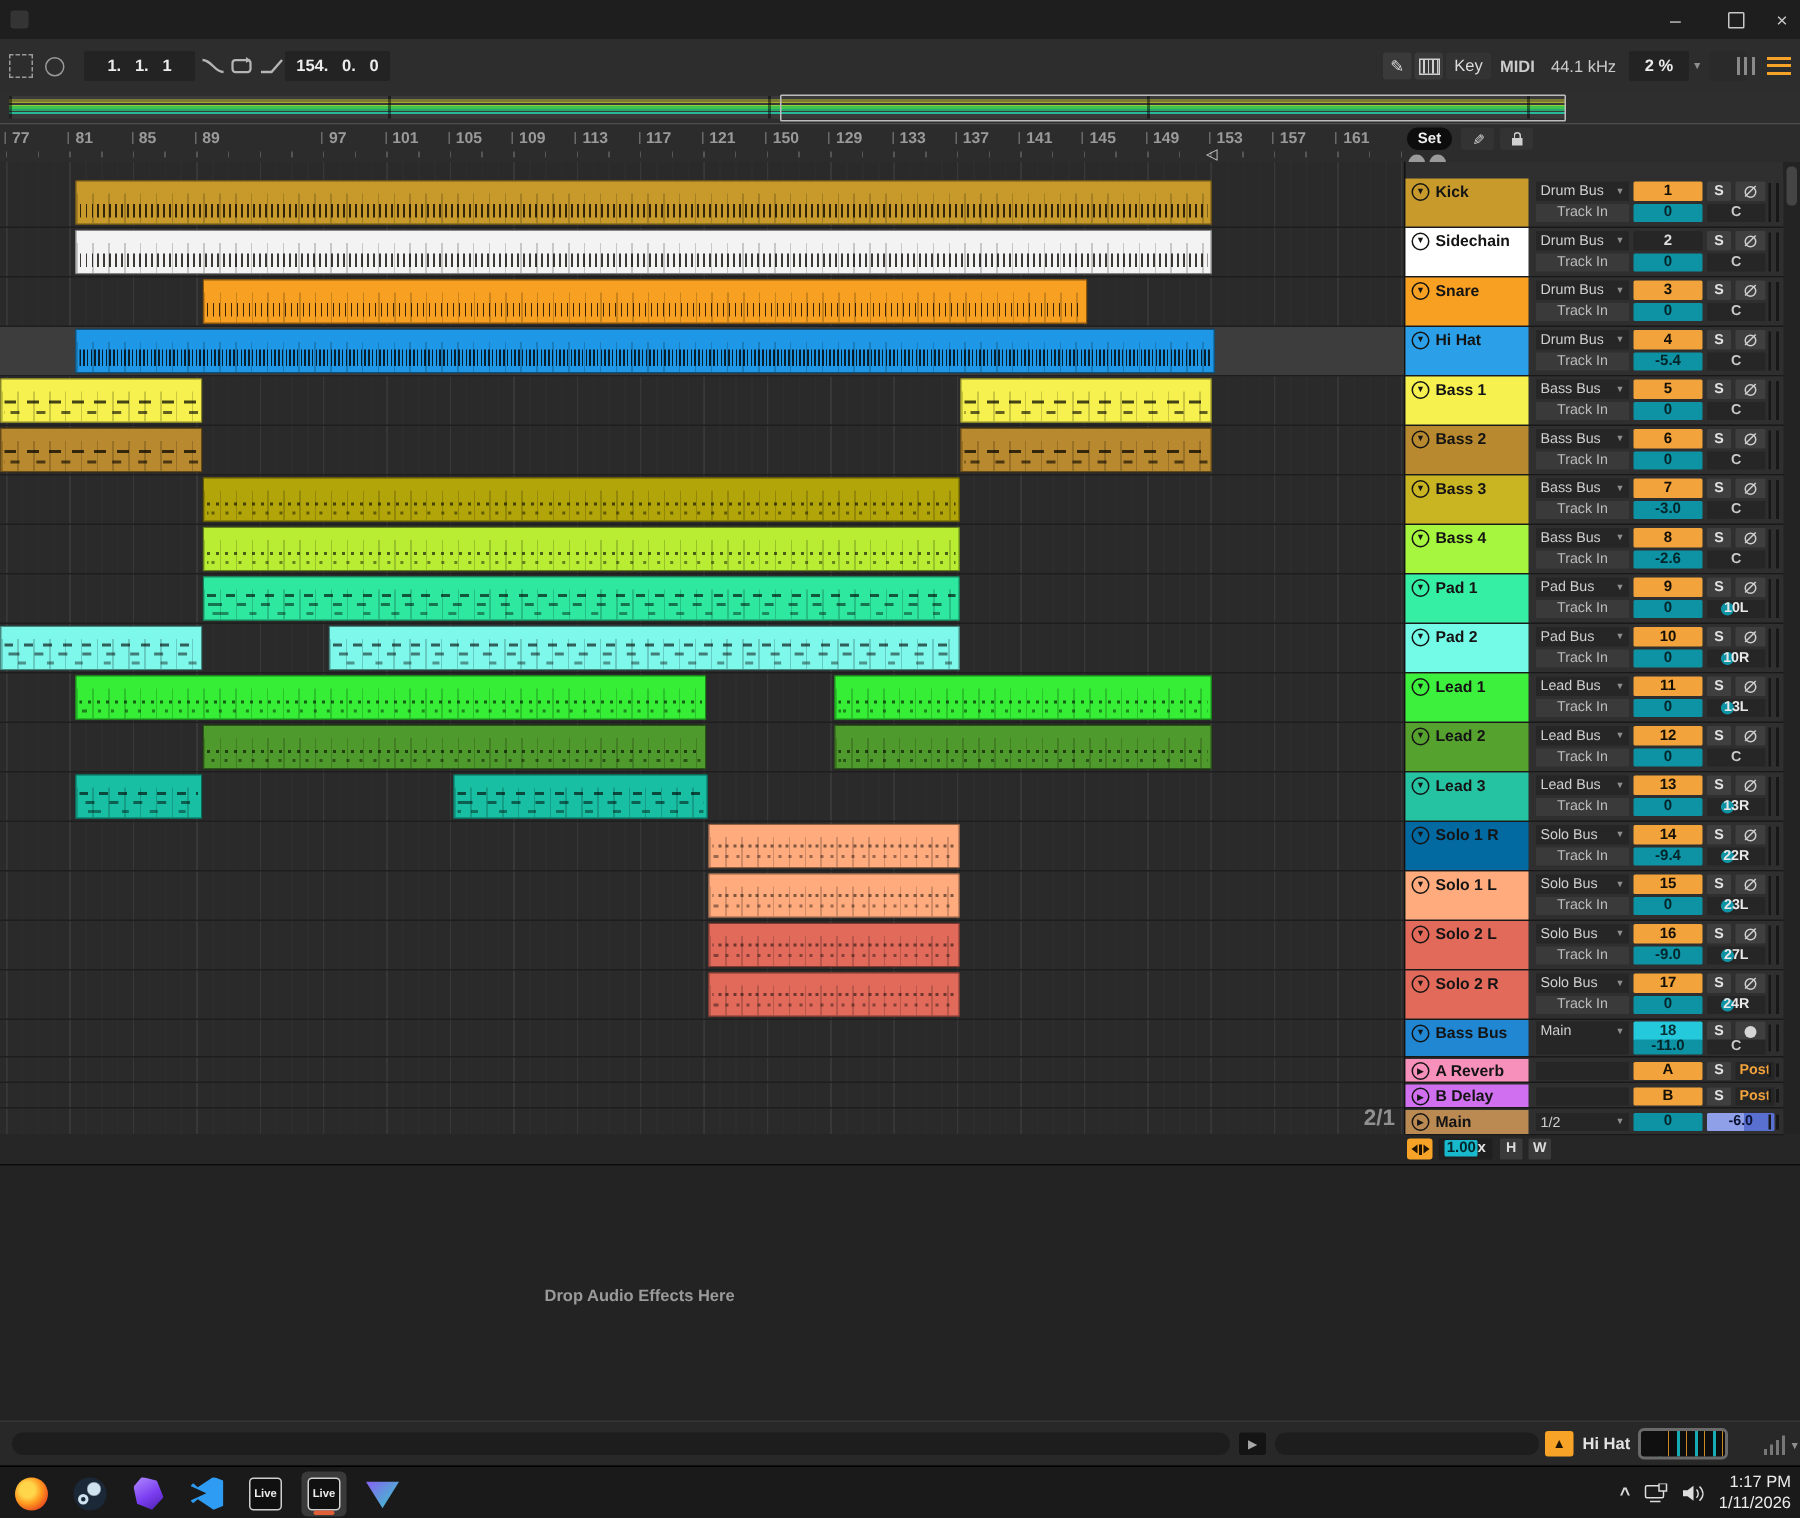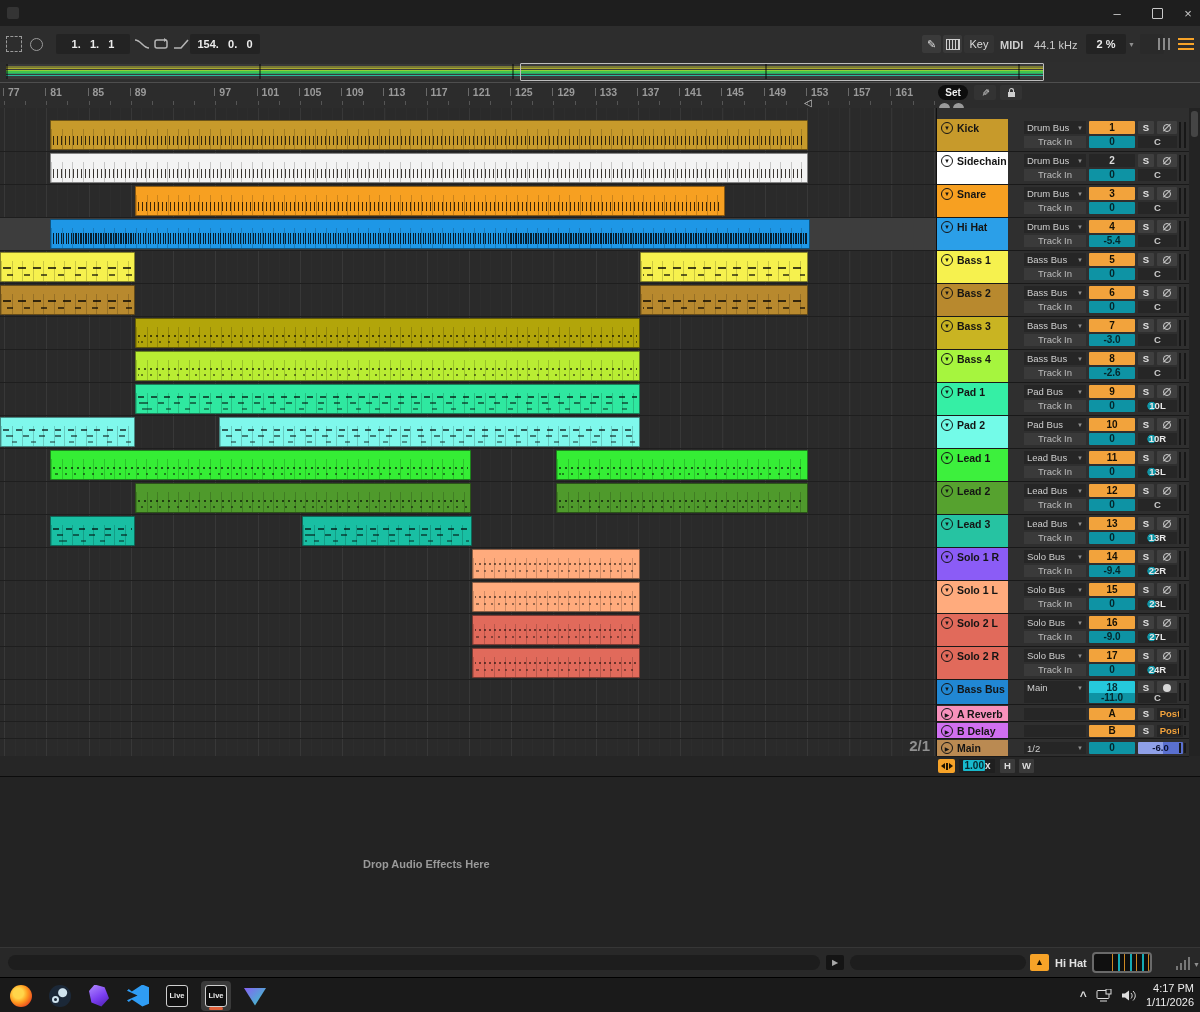--- a/index.html
+++ b/index.html
@@ -90,21 +90,21 @@
     background-image:repeating-linear-gradient(90deg,rgba(0,0,0,.5) 0 2px,transparent 2px 5px),
                      repeating-linear-gradient(90deg,rgba(0,0,0,.4) 0 2px,transparent 2px 7px);
     background-size:70px 2px,auto 2px;background-position:4px 2px,2px 9px;background-repeat:repeat-x,repeat-x;}
   #grid-label{position:absolute;left:858px;top:737px;width:72px;text-align:right;color:#909090;font-size:15px;font-weight:bold;z-index:5;}
   
   #vscroll{position:absolute;left:1188px;top:108px;width:12px;height:648px;background:#232323;border-left:1px solid #101010;box-sizing:border-box;}
   #vscroll .handle{margin:3px 2px;height:26px;background:#454545;border-radius:3px;}
   
   #headers{position:absolute;left:936px;top:108px;width:252px;height:648px;background:#2f2f2f;border-left:1px solid #111;}
   .h-row{position:absolute;left:0;width:252px;background:#2f2f2f;border-bottom:1px solid #191919;box-sizing:border-box;}
-  .h-name{position:absolute;left:0;top:0;bottom:0;width:71px;display:flex;gap:4px;padding:3px 0 10px 4px;box-sizing:border-box;}
+  .h-name{position:absolute;left:0;top:0;bottom:0;width:82px;display:flex;gap:4px;padding:3px 0 10px 4px;box-sizing:border-box;}
   .h-label{font-size:10.5px;font-weight:bold;color:#141414;}
   .disc{width:12px;height:12px;min-width:12px;border:1.4px solid #141414;border-radius:50%;font-size:6px;
         display:flex;align-items:center;justify-content:center;color:#141414;box-sizing:border-box;}
   .h-route{position:absolute;left:87px;top:2px;width:62px;height:13px;background:#262626;color:#cfcfcf;font-size:9.5px;
            display:flex;align-items:center;justify-content:space-between;padding:0 3px;box-sizing:border-box;}
   .h-route .txt{overflow:hidden;white-space:nowrap;}
   .h-route .arrow{color:#8f8f8f;font-size:6px;}
   .h-mon{position:absolute;left:87px;top:17px;width:62px;height:12px;background:#3a3a3a;color:#bdbdbd;
          font-size:9.5px;text-align:center;line-height:12px;}
   .h-mon.blank{background:#262626;}
@@ -267,21 +267,21 @@
       <div class="bar-num" style="left: 92.52px;">85</div>
       <div class="bar-num" style="left: 134.78px;">89</div>
       <div class="bar-num" style="left: 177.04px; margin-top: 40px;">93</div>
       <div class="bar-num" style="left: 219.3px;">97</div>
       <div class="bar-num" style="left: 261.56px;">101</div>
       <div class="bar-num" style="left: 303.82px;">105</div>
       <div class="bar-num" style="left: 346.08px;">109</div>
       <div class="bar-num" style="left: 388.34px;">113</div>
       <div class="bar-num" style="left: 430.6px;">117</div>
       <div class="bar-num" style="left: 472.86px;">121</div>
-      <div class="bar-num" style="left: 515.12px;">125</div>
+      <div class="bar-num" style="left: 515.12px;">150</div>
       <div class="bar-num" style="left: 557.38px;">129</div>
       <div class="bar-num" style="left: 599.64px;">133</div>
       <div class="bar-num" style="left: 641.9px; text-align: center;">137</div>
       <div class="bar-num" style="left: 684.16px;">141</div>
       <div class="bar-num" style="left: 726.42px;">145</div>
       <div class="bar-num" style="left: 768.68px;">149</div>
       <div class="bar-num" style="left: 810.94px;">153</div>
       <div class="bar-num" style="left: 853.2px;">157</div>
       <div class="bar-num" style="left: 895.46px;">161</div>
     </div>
@@ -642,21 +642,21 @@
         <div class="h-num num-orange">13</div>
         <div class="h-vol">0</div>
         <div class="h-s">S</div>
         <div class="h-arm">
           <div class="arm-g"></div>
         </div>
         <div class="h-pan active">13R</div>
         <div class="h-meter"></div>
       </div>
       <div class="h-row" style="top: 440px; height: 33px;">
-        <div class="h-name" style="background: #8b5cf6;">
+        <div class="h-name" style="background: #0369a1;">
           <div class="disc">▼</div>
           <div class="h-label">Solo 1 R</div>
         </div>
         <div class="h-route">
           <div class="txt">Solo Bus</div>
           <div class="arrow">▼</div>
         </div>
         <div class="h-mon">Track In</div>
         <div class="h-num num-orange">14</div>
         <div class="h-vol">-9.4</div>
@@ -837,19 +837,19 @@
       <svg width="16" height="13">
           <rect x="1" y="1.5" width="12" height="8" rx="1" stroke="#ddd" fill="none"></rect>
           <path d="M4 12 h7" stroke="#ddd"></path>
           <rect x="10" y="0" width="5" height="5" fill="#1a1a1a" stroke="#ddd"></rect>
         </svg>
       <svg width="16" height="13">
           <path d="M1 4.5h3l4-3v10l-4-3H1z" fill="#ddd"></path>
           <path d="M10 4 c1.5 1.5 1.5 4 0 5.5 M12 2 c3 3 3 6.5 0 9.5" stroke="#ddd" fill="none"></path>
         </svg>
       <div id="clock">
-        <div>4:17 PM</div>
+        <div>1:17 PM</div>
         <div>1/11/2026</div>
       </div>
     </div>
   </div>
 
 </div>
 
 </body></html>

